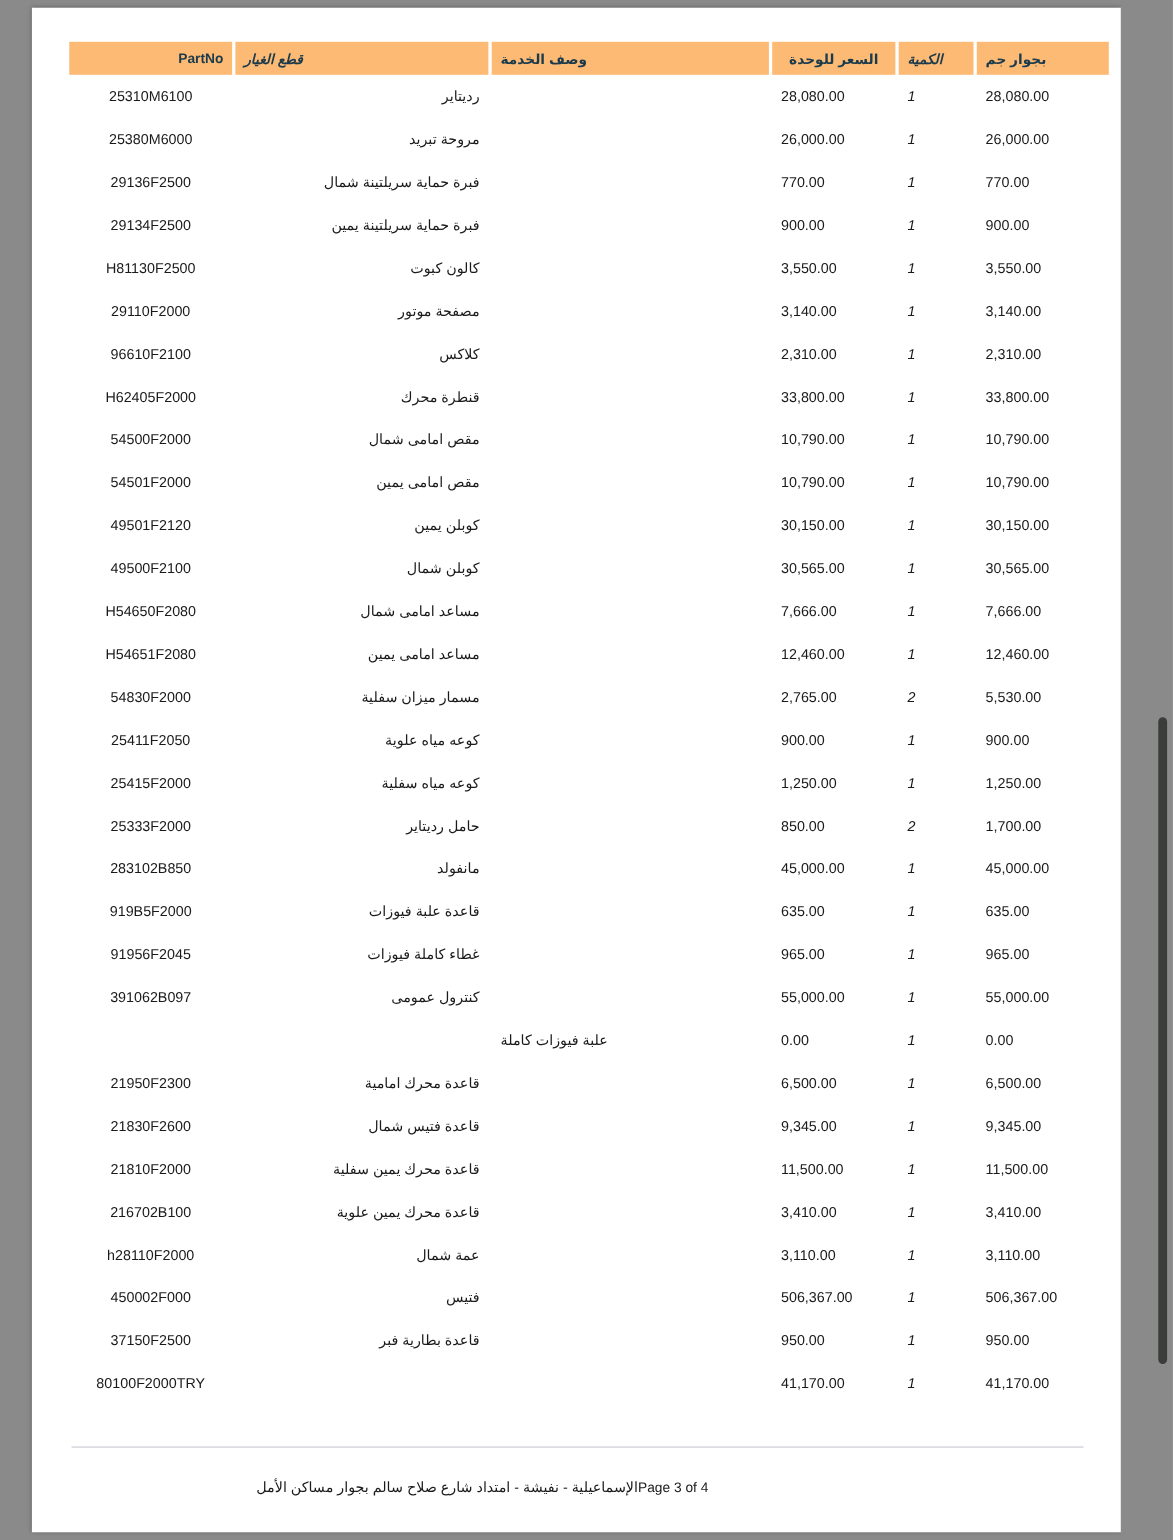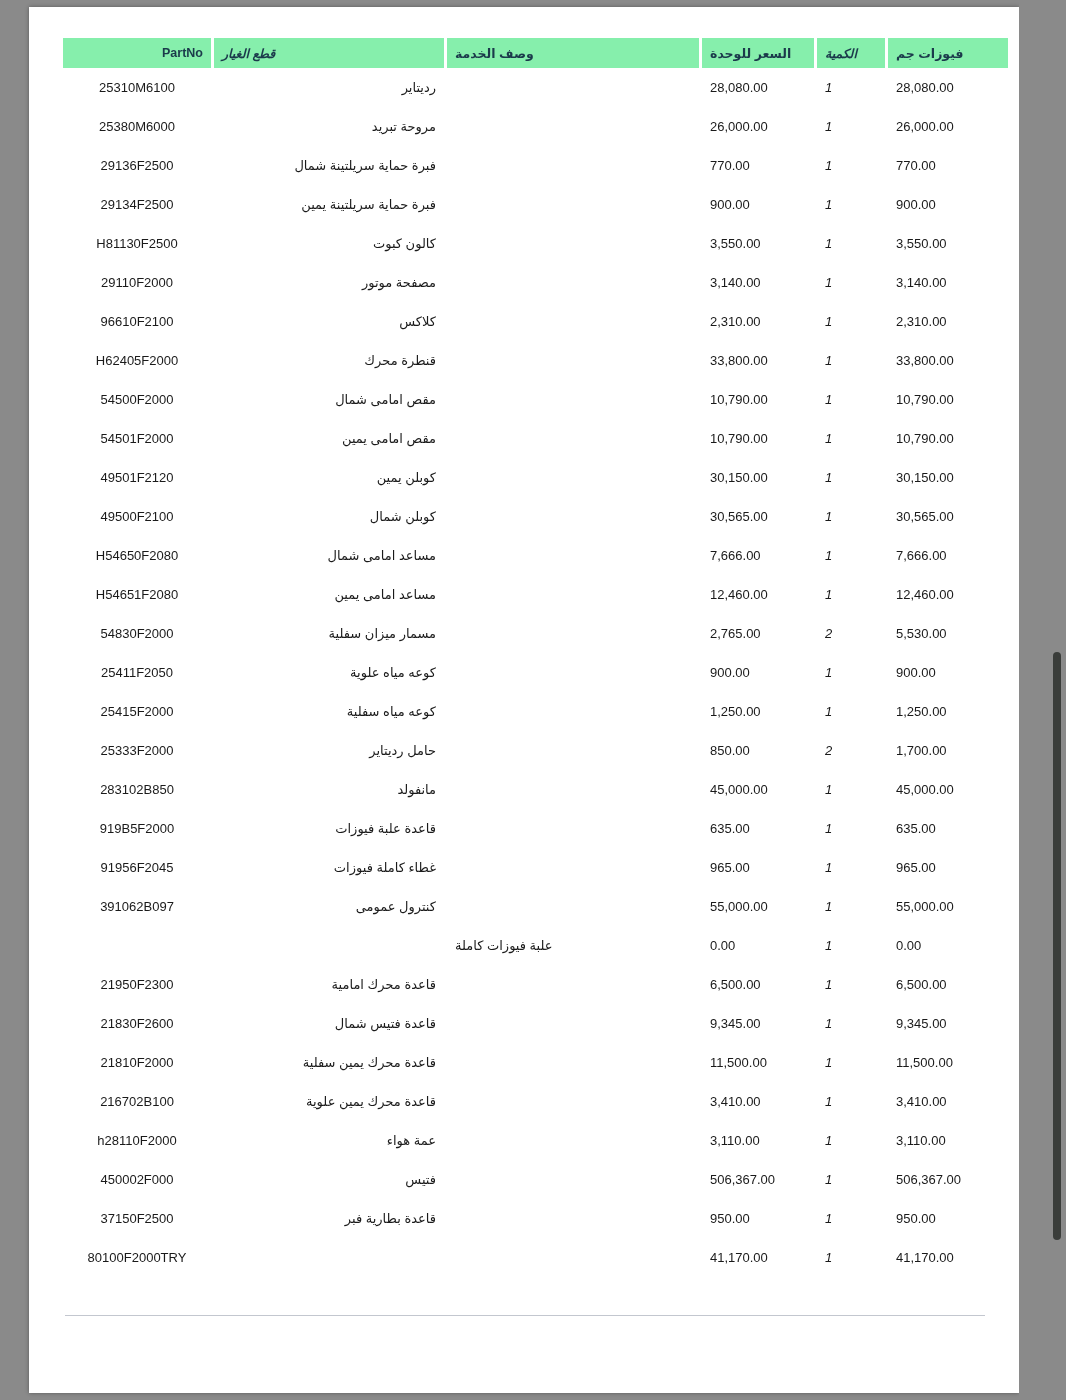--- a/index.html
+++ b/index.html
@@ -67,21 +67,21 @@
   #parts-table {
     position: absolute;
     left: 31px;
     top: 31px;
     width: 930px;
     border-collapse: separate;
     border-spacing: 3px 0;
     table-layout: fixed;
   }
   #parts-table th {
-    background: #86efac;
+    background: #fdba74;
     color: #1b3a4b;
     font-size: 12.5px;
     font-weight: bold;
     height: 30px;
     padding: 0 8px;
     vertical-align: middle;
     white-space: nowrap;
   }
   #parts-table td {
     font-size: 13px;
@@ -95,21 +95,21 @@
   
   .col-value   { width: 120px; text-align: left;  }
   .col-qty     { width: 68px;  text-align: left; font-style: italic;  }
   .col-unit    { width: 112px; text-align: left;  }
   .col-service { width: 252px; text-align: left; }
   .col-part    { width: 230px; text-align: right; }
   .col-partno  { width: 148px; text-align: center; }
 
   th.col-value   { text-align: left;  }
   th.col-qty     { text-align: left;  }
-  th.col-unit    { text-align: left; margin-left: 12px;  }
+  th.col-unit    { text-align: center; margin-left: 12px;  }
   th.col-service { }
   th.col-part    { text-align: left; font-style: italic; }
   th.col-partno  { text-align: right; }
 
   td.col-partno, td.col-value, td.col-unit, td.col-qty {
     direction: ltr;
     font-family: "Liberation Sans", "DejaVu Sans", sans-serif;
   }
   td.col-part, td.col-service {
     direction: rtl;
@@ -164,21 +164,21 @@
     <colgroup>
       <col class="col-value">
       <col class="col-qty">
       <col class="col-unit">
       <col class="col-service">
       <col class="col-part">
       <col class="col-partno">
     </colgroup>
     <thead>
       <tr>
-        <th class="col-value">فيوزات جم</th>
+        <th class="col-value">بجوار جم</th>
         <th class="col-qty">الكمية</th>
         <th class="col-unit">السعر للوحدة</th>
         <th class="col-service">وصف الخدمة</th>
         <th class="col-part">قطع الغيار</th>
         <th class="col-partno">PartNo</th>
       </tr>
     </thead>
     <tbody id="parts-tbody">
         <tr>
           <td class="col-value">28,080.00</td>
@@ -394,21 +394,21 @@
           <td class="col-unit">3,410.00</td>
           <td class="col-service"></td>
           <td class="col-part">قاعدة محرك يمين علوية</td>
           <td class="col-partno">216702B100</td>
         </tr>
         <tr>
           <td class="col-value">3,110.00</td>
           <td class="col-qty">1</td>
           <td class="col-unit">3,110.00</td>
           <td class="col-service"></td>
-          <td class="col-part">عمة هواء</td>
+          <td class="col-part">عمة شمال</td>
           <td class="col-partno">h28110F2000</td>
         </tr>
         <tr>
           <td class="col-value">506,367.00</td>
           <td class="col-qty">1</td>
           <td class="col-unit">506,367.00</td>
           <td class="col-service"></td>
           <td class="col-part">فتيس</td>
           <td class="col-partno">450002F000</td>
         </tr>
@@ -426,20 +426,24 @@
           <td class="col-unit">41,170.00</td>
           <td class="col-service"></td>
           <td class="col-part"></td>
           <td class="col-partno">80100F2000TRY</td>
         </tr>
       </tbody>
   </table>
 
   <div id="footer-rule"></div>
 
+  <div id="page-footer">
+    <div id="footer-address">الإسماعيلية - نفيشة - امتداد شارع صلاح سالم بجوار مساكن الأمل</div>
+    <div id="footer-page">Page 3 of 4</div>
+  </div>
 
 </div>
 
 <div id="right-gutter">
   <div id="scroll-track">
     <div id="scroll-thumb"></div>
   </div>
 </div>
 
 </body></html>

